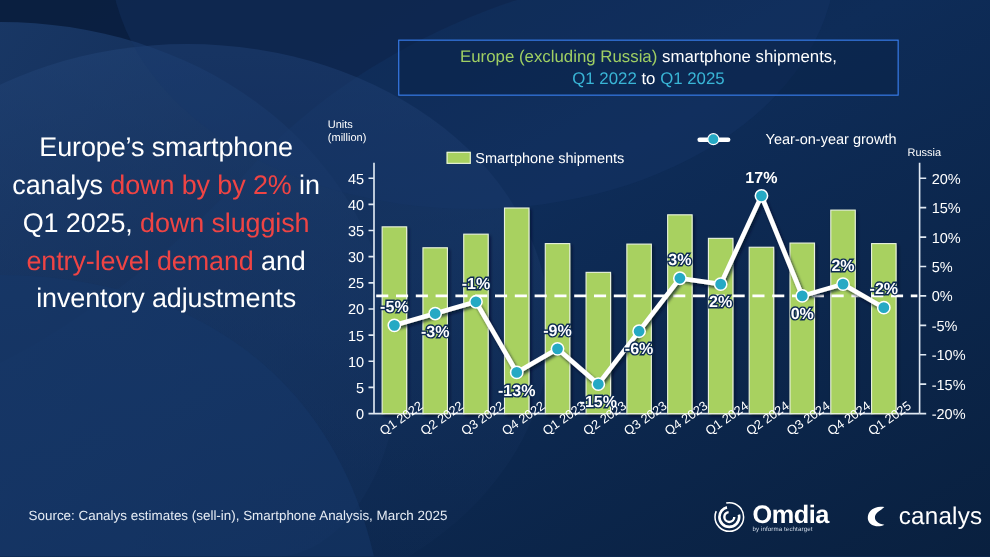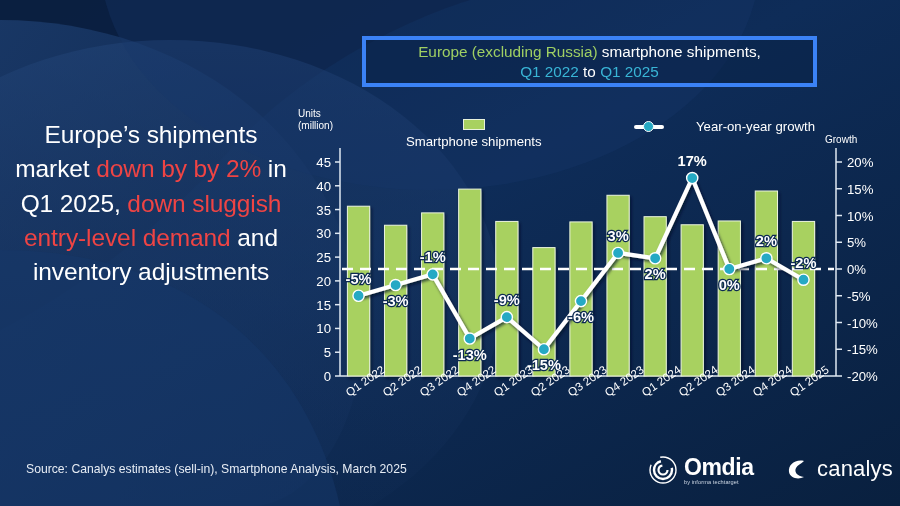--- a/index.html
+++ b/index.html
@@ -25,21 +25,21 @@
     color: #ffffff;
     letter-spacing: -0.1px;
   }
   .grn { color: #ef4444; }
 
   
   #title-box {
     position: absolute;
     left: 362px; top: 36px;
     width: 455px; height: 51px;
-    border: 4px solid #3b82f6;
+    border: 1px solid #3b82f6;
     background: rgba(8,34,68,0.45);
     display: flex; align-items: center; justify-content: center;
     text-align: center;
     line-height: 1.30;
     font-size: 15.3px;
   }
   #title-box .w { color: #ffffff; }
   #title-box .g { color: #9fcf63; }
   #title-box .c { color: #39b5d6; }
 
@@ -50,21 +50,21 @@
     position: absolute;
     color: #ffffff; font-size: 10px; line-height: 1.18;
   }
   #cap-units { left: 10px; top: 4px; }
   #cap-growth { left: 537px; top: 30px; }
 
   
   #legend { position: absolute; left: 118px; top: 15px; width: 430px; height: 20px; }
   .legend-item { position: absolute; display: flex; align-items: center; gap: 4px;
                  color: #ffffff; font-size: 13.2px; white-space: nowrap; }
-  #legend-bars { left: 0px; top: 0px; flex-direction: column; }
+  #legend-bars { left: 0px; top: 17px; }
   #legend-line { left: 228px; top: 0px; gap: 32px; }
   .swatch-bar { width: 22px; height: 11px; background: #a8d160; border: 1px solid #e8f2dc; }
   .swatch-line { position: relative; width: 30px; height: 11px; }
   .swatch-line .ln { position: absolute; left: 0; top: 4px; width: 30px; height: 3.5px;
                      background: #ffffff; border-radius: 2px; }
   .swatch-line .dot { position: absolute; left: 9px; top: 0px; width: 11px; height: 11px;
                       border-radius: 50%; background: #25a9c4; border: 1.2px solid #ffffff; }
 
   
   #plot { position: absolute; left: 0; top: 0; width: 612px; height: 350px; }
@@ -119,30 +119,30 @@
 </svg>
 
 <div id="title-box">
   <div>
     <span class="g">Europe (excluding Russia)</span><span class="w"> smartphone shipments,</span><br>
     <span class="c">Q1 2022</span><span class="w"> to </span><span class="c">Q1 2025</span>
   </div>
 </div>
 
 <div id="headline">
-  <span>Europe’s shipments market </span><span class="grn">down by by 2%</span><span> in Q1 2025,</span><span class="grn"> down sluggish entry-level demand</span><span> and inventory adjustments</span>
+  <span>Europe’s smartphone canalys </span><span class="grn">down by by 2%</span><span> in Q1 2025,</span><span class="grn"> down sluggish entry-level demand</span><span> and inventory adjustments</span>
 </div>
 
 <div id="chart">
 
   <div id="cap-units" class="axis-cap">
     <div>Units</div>
     <div>(million)</div>
   </div>
-  <div id="cap-growth" class="axis-cap">Growth</div>
+  <div id="cap-growth" class="axis-cap">Russia</div>
 
   <div id="legend">
     <div id="legend-bars" class="legend-item">
       <span class="swatch-bar"></span>
       <span>Smartphone shipments</span>
     </div>
     <div id="legend-line" class="legend-item">
       <span class="swatch-line">
         <span class="ln"></span>
           <span class="dot"></span>

